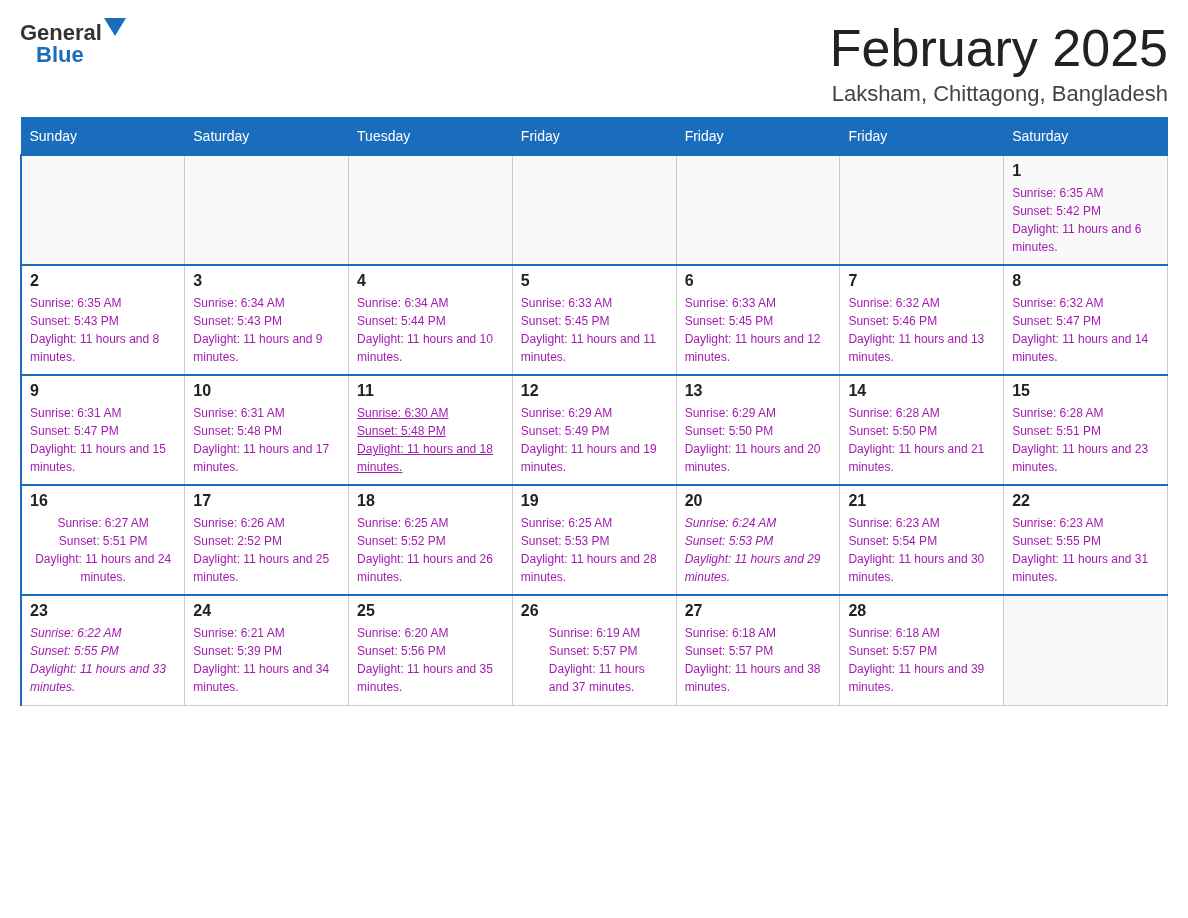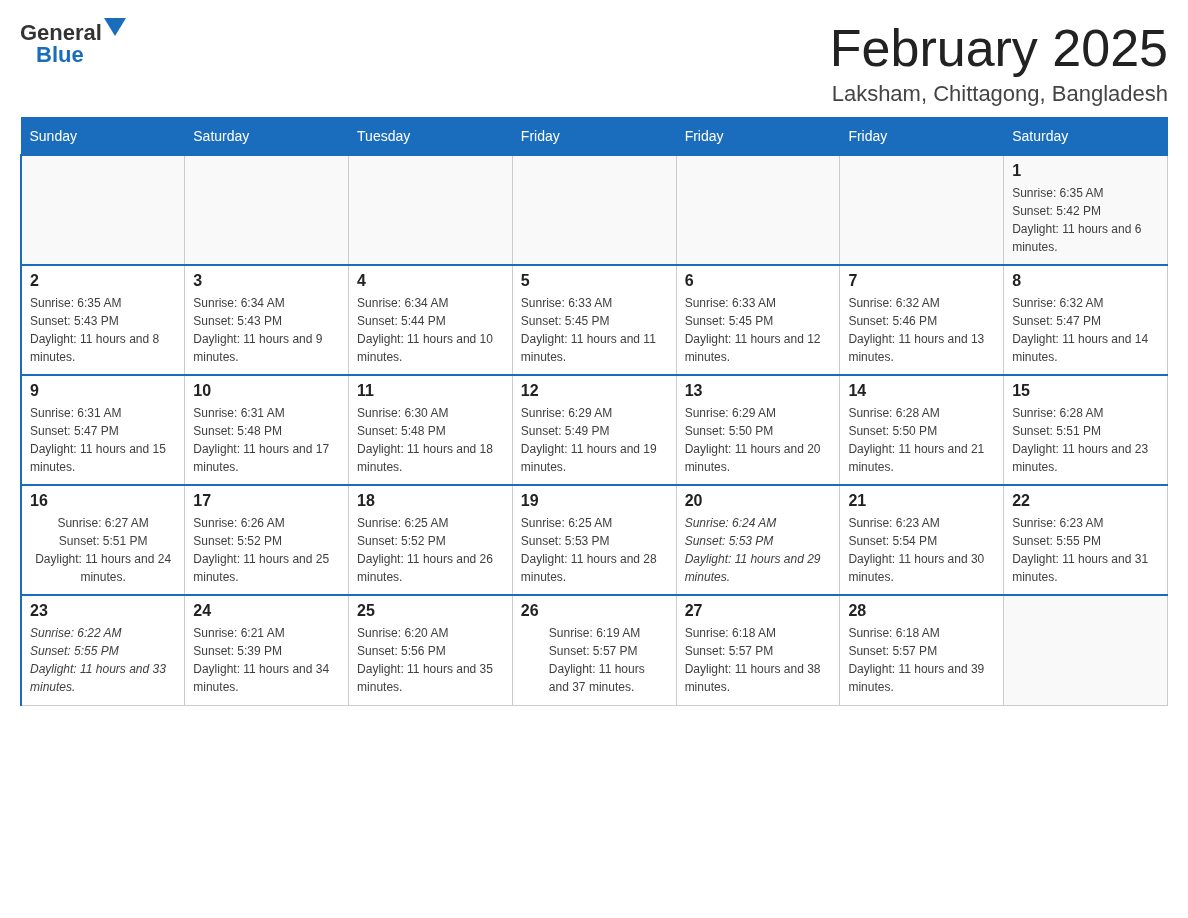--- a/index.html
+++ b/index.html
@@ -71,21 +71,21 @@
       background: #f9f9f9;
     }
     .day-number {
       font-size: 16px;
       font-weight: bold;
       color: #222;
       margin-bottom: 4px;
     }
     .day-info {
       font-size: 12px;
-      color: #404040;
+      color: #a21caf;
       line-height: 1.5;
     }
     .empty-cell {
       background: #f9f9f9;
     }
     tbody tr td:first-child {
       border-left: 2px solid #1a6dbd;
     }
     tbody tr:not(:first-child) td:first-child {
       border-top: 2px solid #1a6dbd;
@@ -199,21 +199,21 @@
 Daylight: 11 hours and 15 minutes.</div>
         </td>
         <td>
           <div class="day-number">10</div>
           <div class="day-info" style="white-space: pre-line;">Sunrise: 6:31 AM
 Sunset: 5:48 PM
 Daylight: 11 hours and 17 minutes.</div>
         </td>
         <td>
           <div class="day-number">11</div>
-          <div class="day-info" style="white-space: pre-line;">Sunrise: 6:30 AM
+          <div class="day-info" style="white-space: pre-line; text-decoration: underline;">Sunrise: 6:30 AM
 Sunset: 5:48 PM
 Daylight: 11 hours and 18 minutes.</div>
         </td>
         <td>
           <div class="day-number">12</div>
           <div class="day-info" style="white-space: pre-line;">Sunrise: 6:29 AM
 Sunset: 5:49 PM
 Daylight: 11 hours and 19 minutes.</div>
         </td>
         <td>
@@ -238,21 +238,21 @@
       <tr>
         <td>
           <div class="day-number">16</div>
           <div class="day-info" style="white-space: pre-line; text-align: center;">Sunrise: 6:27 AM
 Sunset: 5:51 PM
 Daylight: 11 hours and 24 minutes.</div>
         </td>
         <td>
           <div class="day-number">17</div>
           <div class="day-info" style="white-space: pre-line;">Sunrise: 6:26 AM
-Sunset: 5:52 PM
+Sunset: 2:52 PM
 Daylight: 11 hours and 25 minutes.</div>
         </td>
         <td>
           <div class="day-number">18</div>
           <div class="day-info" style="white-space: pre-line;">Sunrise: 6:25 AM
 Sunset: 5:52 PM
 Daylight: 11 hours and 26 minutes.</div>
         </td>
         <td>
           <div class="day-number">19</div>

